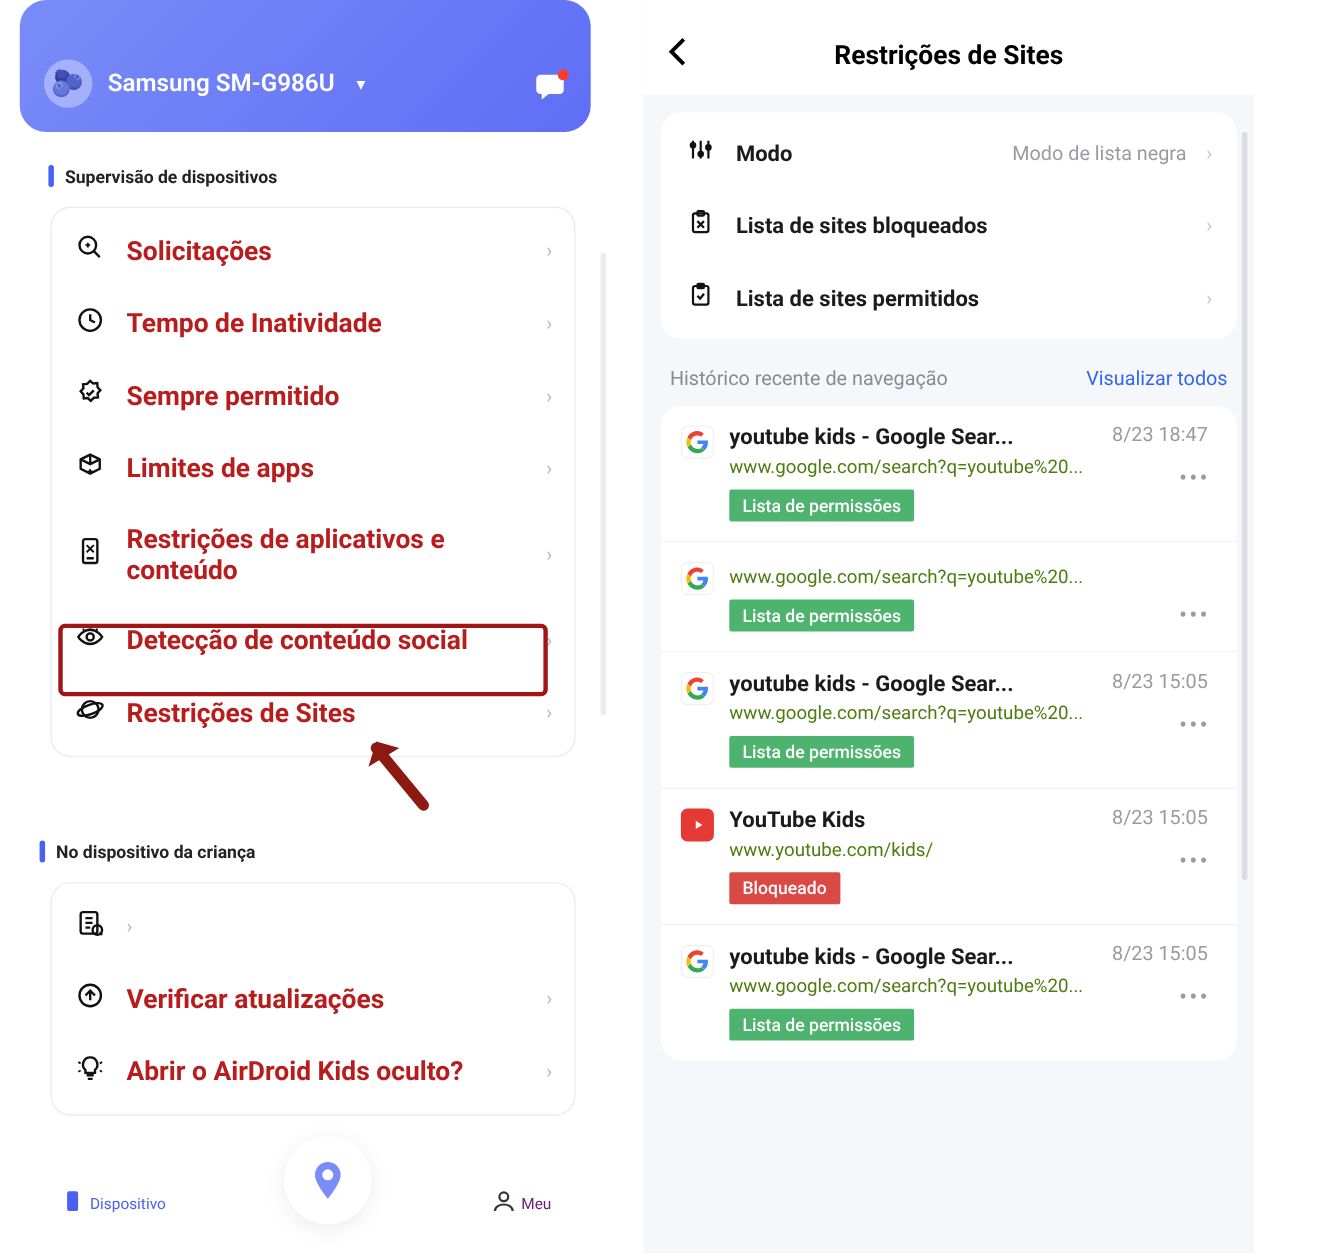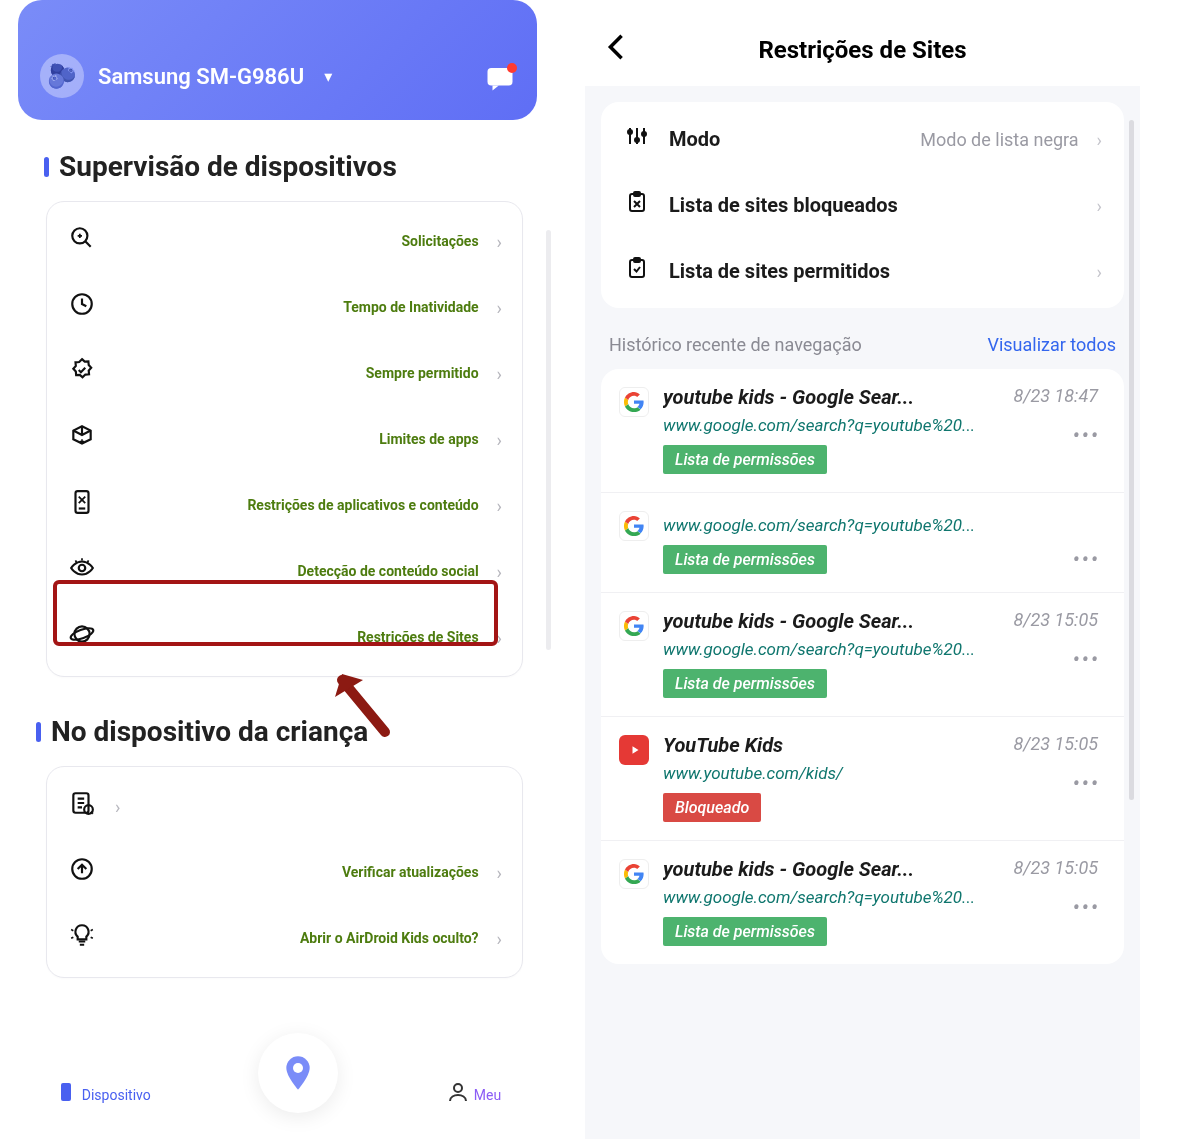--- a/index.html
+++ b/index.html
@@ -41,41 +41,41 @@
   }
   .device-name { font-size:22px; font-weight:600; }
   .dropdown-caret { margin-left:6px; color:#fff; }
   .chat-icon-wrap { position:relative; }
   .chat-icon { font-size:28px; color:#fff; }
   .red-dot { position:absolute; top:-2px; right:-2px; width:10px; height:10px; background:#ff3b30; border-radius:50%; }
 
   .section-heading {
     display:flex; align-items:center; gap:10px;
     margin: 30px 0 18px 44px;
-    font-size:28px; font-weight:700; color:#222;
+    font-size:16px; font-weight:700; color:#222;
   }
   .heading-bar { width:5px; height:20px; background:#4960f0; border-radius:3px; }
 
   .card {
     margin: 0 32px 0 46px;
     background:#fff;
     border:1px solid #e8e8ee;
     border-radius:18px;
     padding: 6px 0;
     box-shadow: 0 1px 2px rgba(0,0,0,0.02);
     position:relative;
   }
   .list-item {
     display:flex; align-items:center;
     padding: 17px 20px;
     gap:18px;
     cursor:pointer;
   }
   .list-item .icon { width:30px; text-align:center; font-size:24px; color:#171717; }
-  .list-label { flex:1; font-size:14px; font-weight:700; color:#4d7c0f;text-align:right; }
+  .list-label { flex:1; font-size:24px; font-weight:700; color:#b91c1c; }
   .chevron { color:#b7b7be; font-size:18px; font-weight:400; }
 
   .highlight-box {
     position:absolute;
     border:4px solid #a31515;
     border-radius:6px;
     pointer-events:none;
   }
   .arrow-svg { position:absolute; pointer-events:none; }
 
@@ -136,40 +136,39 @@
     margin: 26px 24px 14px 24px;
   }
   .history-label { color:#8a8a93; font-size:18px; }
   .view-all { color:#3366ee; font-size:18px; cursor:pointer; }
 
   .history-card {
     margin: 0 16px;
     background:#fff;
     border-radius:18px;
     overflow:hidden;
-    font-style:italic;
   }
   .hist-row {
     padding:16px 26px 18px 18px;
     border-bottom:1px solid #f0f0f3;
     display:flex; gap:14px;
     position:relative;
   }
   .hist-row:last-child { border-bottom:none; }
   .hist-icon {
     width:30px; height:30px; border-radius:6px;
     flex-shrink:0; margin-top:2px;
     display:flex; align-items:center; justify-content:center;
     font-size:18px;
   }
   .g-icon { background:#fff; border:1px solid #eee; }
   .yt-icon { background:#e53935; color:#fff; border-radius:6px; }
   .hist-main { flex:1; min-width:0; }
   .hist-title { font-size:20px; font-weight:700; color:#1b1b1b; white-space:nowrap; overflow:hidden; text-overflow:ellipsis; max-width:280px; }
-  .hist-url { font-size:17px; color:#0f766e; margin-top:6px; white-space:nowrap; overflow:hidden; text-overflow:ellipsis; max-width:340px; }
+  .hist-url { font-size:17px; color:#4d7c0f; margin-top:6px; white-space:nowrap; overflow:hidden; text-overflow:ellipsis; max-width:340px; }
   .hist-time { font-size:18px; color:#9a9aa3; white-space:nowrap; }
   .hist-top { display:flex; justify-content:space-between; align-items:flex-start; gap:10px; }
   .badge {
     display:inline-block;
     margin-top:10px;
     padding:5px 12px;
     border-radius:2px;
     color:#fff;
     font-size:16px;
     font-weight:500;
@@ -293,21 +292,21 @@
     </div>
 
     <div class="highlight-box" style="left:6px; right:24px; top:378px; height:66px;"></div>
   </div>
 
   <svg class="arrow-svg" style="left:330px; top:662px;" width="70" height="80" viewBox="0 0 70 80">
     <path d="M55 70 L12 18" stroke="#8c1a12" stroke-width="10" stroke-linecap="round"></path>
     <path d="M5 35 L12 12 L33 18 Z" fill="#8c1a12"></path>
   </svg>
 
-  <div class="section-heading" style="margin-top:38px; margin-left:36px;">
+  <div class="section-heading" style="margin-top:76px; margin-left:36px;">
     <span class="heading-bar"></span>
     <span>No dispositivo da criança</span>
   </div>
 
   <div class="card">
     <div class="list-item">
       <span class="icon">
         <svg width="26" height="26" viewBox="0 0 24 24" fill="none" stroke="#111" stroke-width="2">
             <rect x="4" y="3" width="14" height="18" rx="2"></rect>
             <path d="M8 8h6M8 12h6M8 16h4"></path>
@@ -350,21 +349,21 @@
           </svg>
       </span>
       <span>Dispositivo</span>
     </div>
     <div class="center-pin">
       <svg viewBox="0 0 24 24" fill="#7a8cf8">
           <path d="M12 2a7 7 0 00-7 7c0 5 7 13 7 13s7-8 7-13a7 7 0 00-7-7z"></path>
           <circle cx="12" cy="9" r="3" fill="#fff"></circle>
         </svg>
     </div>
-    <div class="nav-item" style="color:#8b5cf6">
+    <div class="nav-item" style="color:#701a75">
       <span class="ni-icon">
         <svg width="24" height="24" viewBox="0 0 24 24" fill="none" stroke="#333" stroke-width="2">
             <circle cx="12" cy="8" r="4"></circle>
             <path d="M4 21c0-4 4-6 8-6s8 2 8 6"></path>
           </svg>
       </span>
       <span>Meu</span>
     </div>
   </div>
 </div>

